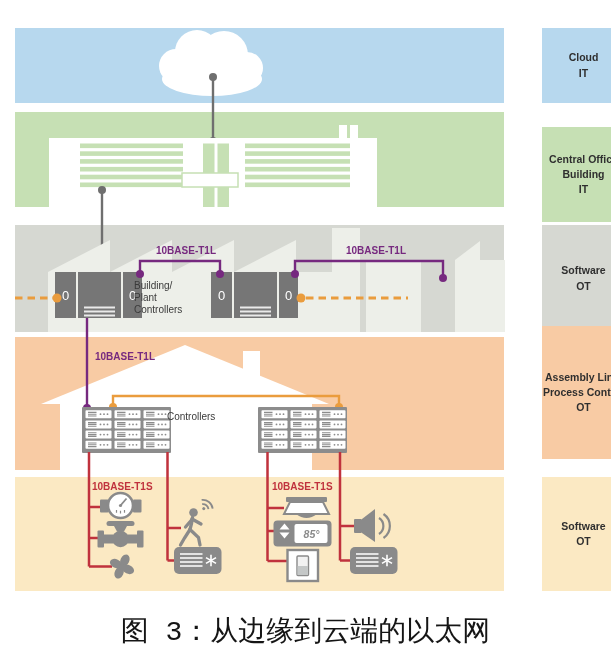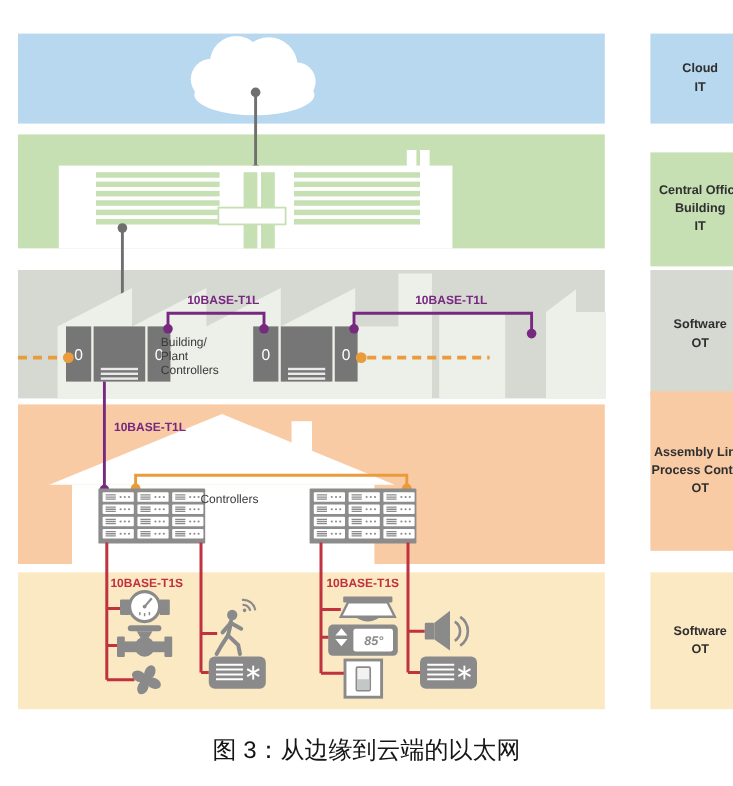--- a/index.html
+++ b/index.html
@@ -20,21 +20,21 @@
   #lab-assembly{top:326px;height:133px;background:var(--band-assembly);}
   #lab-endpoints{top:477px;height:114px;background:var(--band-endpoints);}
   #overlay{position:absolute;left:0;top:0;}
   .txt{position:absolute;white-space:pre-line;text-align:right;}
   .conn{font-weight:bold;font-size:10px;line-height:1;}
   .purple-t{color:var(--line-purple);}
   .orange-t{color:var(--line-orange);font-size:9px;letter-spacing:-0.1px;}
   .red-t{color:var(--line-red);}
   .devtext{font-size:10px;line-height:1.18;color:#3a3a3a;text-align:left;}
   #caption{position:absolute;left:0;top:612px;width:611px;text-align:center;
-           font-family:Liberation Sans, sans-serif;font-size:20px;color:#151515;}
+           font-family:Liberation Mono, monospace;font-size:28px;color:#151515;}
   
   .gray-line{stroke:#6f6f6f;stroke-width:2.4;fill:none;}
   .gray-dot{fill:#6f6f6f;}
   .purple-line{stroke:var(--line-purple);stroke-width:2.4;fill:none;}
   .purple-dot{fill:var(--line-purple);}
   .orange-line{stroke:var(--line-orange);stroke-width:2.4;fill:none;}
   .orange-dash{stroke:var(--line-orange);stroke-width:3;stroke-dasharray:7.5 5;fill:none;}
   .orange-dot{fill:var(--line-orange);}
   .red-line{stroke:var(--line-red);stroke-width:2.5;fill:none;}
   .dev{fill:var(--device-gray);}

